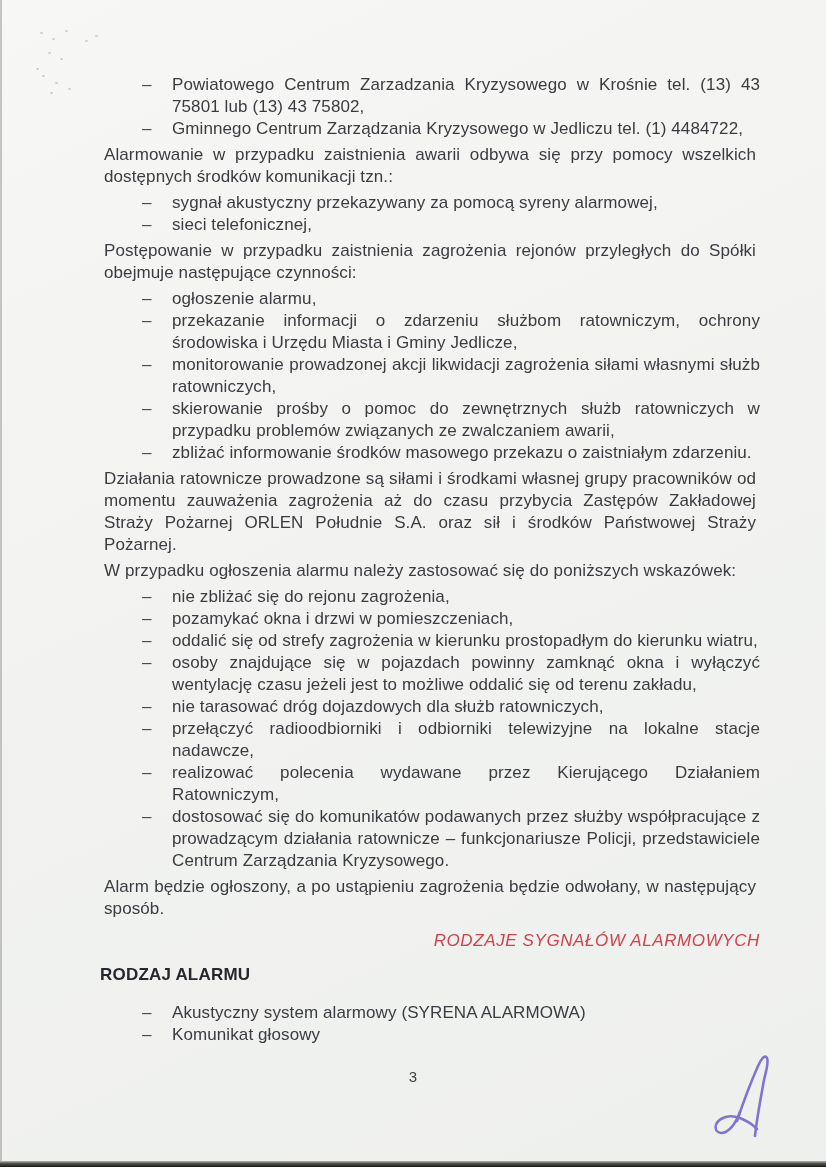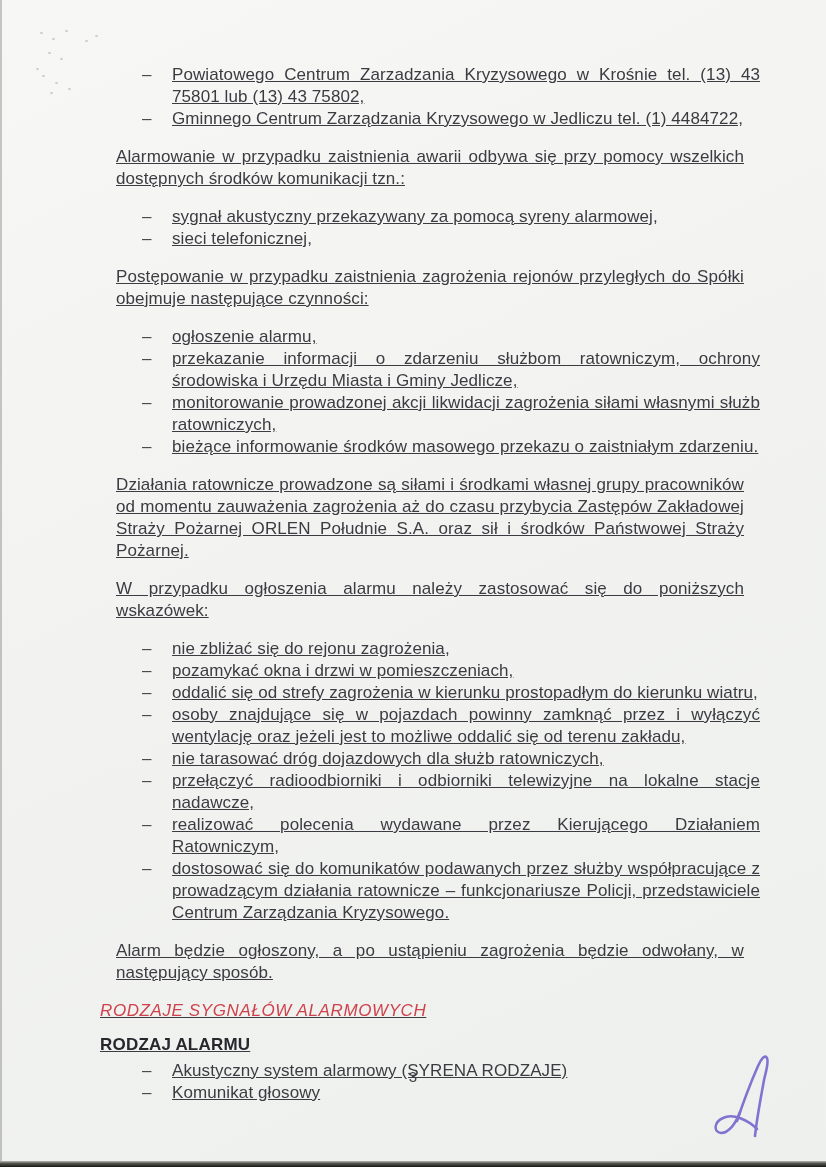--- a/index.html
+++ b/index.html
@@ -10,49 +10,48 @@
   }
   .page{
     position:relative;
     width:826px;height:1167px;
     overflow:hidden;
     background:linear-gradient(155deg,#f7f7f5 0%,#f2f3f1 45%,#eef0ee 100%);
     color:#3b3b41;
   }
   .content{
     position:absolute;
-    left:100px; right:66px; top:64px;
+    left:100px; right:66px; top:74px;
     font-size:17px;
     line-height:22px;
     text-align:justify;
     letter-spacing:0.1px;
-    text-decoration:underline;
   }
-  .content p{margin:16px;}
+  .content p{margin:4px;}
   ul.dash{list-style:none;margin:0;padding:0;}
   ul.dash li{position:relative;padding-left:72px;}
   ul.dash li::before{
     content:"–";
     position:absolute;left:42px;top:0;
     color:#45454b;
   }
   .gap-sm{margin-top:12px;}
   .gap-md{margin-top:16px;}
   .gap-lg{margin-top:22px;}
   .gap-xl{margin-top:26px;}
   .heading-red{
     margin:10px 0 0 0;
     font-size:17px;
     font-weight:normal;
     font-style:italic;
-    text-align:left;
+    text-align:right;
     letter-spacing:0.6px;
   }
   .heading-bold{
-    margin:12px 0 4px 0;
+    margin:12px 0 16px 0;
     font-size:17px;
     font-weight:bold;
     text-align:left;
     color:#27272d;
     letter-spacing:0.2px;
   }
   .page-number{
     position:absolute;
     left:0;right:0;
     top:1068px;
@@ -113,46 +112,47 @@
       <li>sygnał akustyczny przekazywany za pomocą syreny alarmowej,</li>
       <li>sieci telefonicznej,</li>
     </ul>
 
     <p>Postępowanie w przypadku zaistnienia zagrożenia rejonów przyległych do Spółki obejmuje następujące czynności:</p>
 
     <ul class="dash">
       <li>ogłoszenie alarmu,</li>
       <li>przekazanie informacji o zdarzeniu służbom ratowniczym, ochrony środowiska i Urzędu Miasta i Gminy Jedlicze,</li>
       <li>monitorowanie prowadzonej akcji likwidacji zagrożenia siłami własnymi służb ratowniczych,</li>
-      <li>bieżące informowanie środków masowego przekazu o zaistniałym zdarzeniu.</li>
+      <li>skierowanie prośby o pomoc do zewnętrznych służb ratowniczych w przypadku problemów związanych ze zwalczaniem awarii,</li>
+      <li>zbliżać informowanie środków masowego przekazu o zaistniałym zdarzeniu.</li>
     </ul>
 
     <p class="gap-md">Działania ratownicze prowadzone są siłami i środkami własnej grupy pracowników od momentu zauważenia zagrożenia aż do czasu przybycia Zastępów Zakładowej Straży Pożarnej ORLEN Południe S.A. oraz sił i środków Państwowej Straży Pożarnej.</p>
 
     <p class="gap-xl">W przypadku ogłoszenia alarmu należy zastosować się do poniższych wskazówek:</p>
 
     <ul class="dash">
       <li>nie zbliżać się do rejonu zagrożenia,</li>
       <li>pozamykać okna i drzwi w pomieszczeniach,</li>
       <li>oddalić się od strefy zagrożenia w kierunku prostopadłym do kierunku wiatru,</li>
-      <li>osoby znajdujące się w pojazdach powinny zamknąć przez i wyłączyć wentylację oraz jeżeli jest to możliwe oddalić się od terenu zakładu,</li>
+      <li>osoby znajdujące się w pojazdach powinny zamknąć okna i wyłączyć wentylację czasu jeżeli jest to możliwe oddalić się od terenu zakładu,</li>
       <li>nie tarasować dróg dojazdowych dla służb ratowniczych,</li>
       <li>przełączyć radioodbiorniki i odbiorniki telewizyjne na lokalne stacje nadawcze,</li>
       <li>realizować polecenia wydawane przez Kierującego Działaniem Ratowniczym,</li>
       <li>dostosować się do komunikatów podawanych przez służby współpracujące z prowadzącym działania ratownicze – funkcjonariusze Policji, przedstawiciele Centrum Zarządzania Kryzysowego.</li>
     </ul>
 
     <p class="gap-lg">Alarm będzie ogłoszony, a po ustąpieniu zagrożenia będzie odwołany, w następujący sposób.</p>
 
     <h2 class="heading-red" style="color:#cf424c">RODZAJE SYGNAŁÓW ALARMOWYCH</h2>
 
     <h3 class="heading-bold">RODZAJ ALARMU</h3>
 
     <ul class="dash">
-      <li>Akustyczny system alarmowy (SYRENA RODZAJE)</li>
+      <li>Akustyczny system alarmowy (SYRENA ALARMOWA)</li>
       <li>Komunikat głosowy</li>
     </ul>
 
   </div>
 
   <div class="page-number">3</div>
 
   <svg class="signature" viewBox="705 1040 110 110" aria-hidden="true">
     <g fill="none" stroke="#7a6fd0" stroke-width="2.6" stroke-linecap="round" opacity="0.95">
       <path d="M 737,1121 C 743,1103 751,1082 758,1066 C 761,1059 765,1054 767,1058 C 769,1062 766,1071 764,1080 C 761,1097 757,1117 755,1136"></path>

